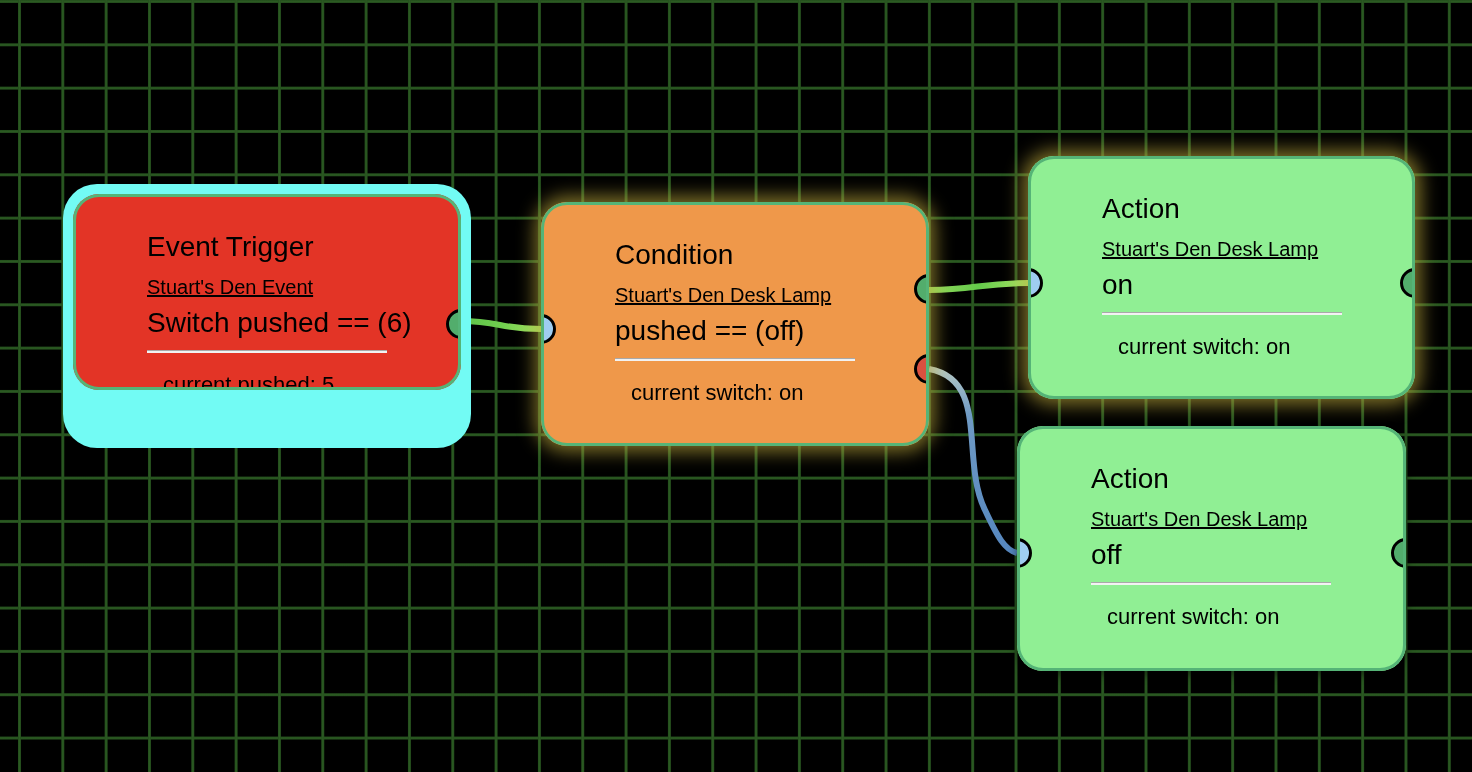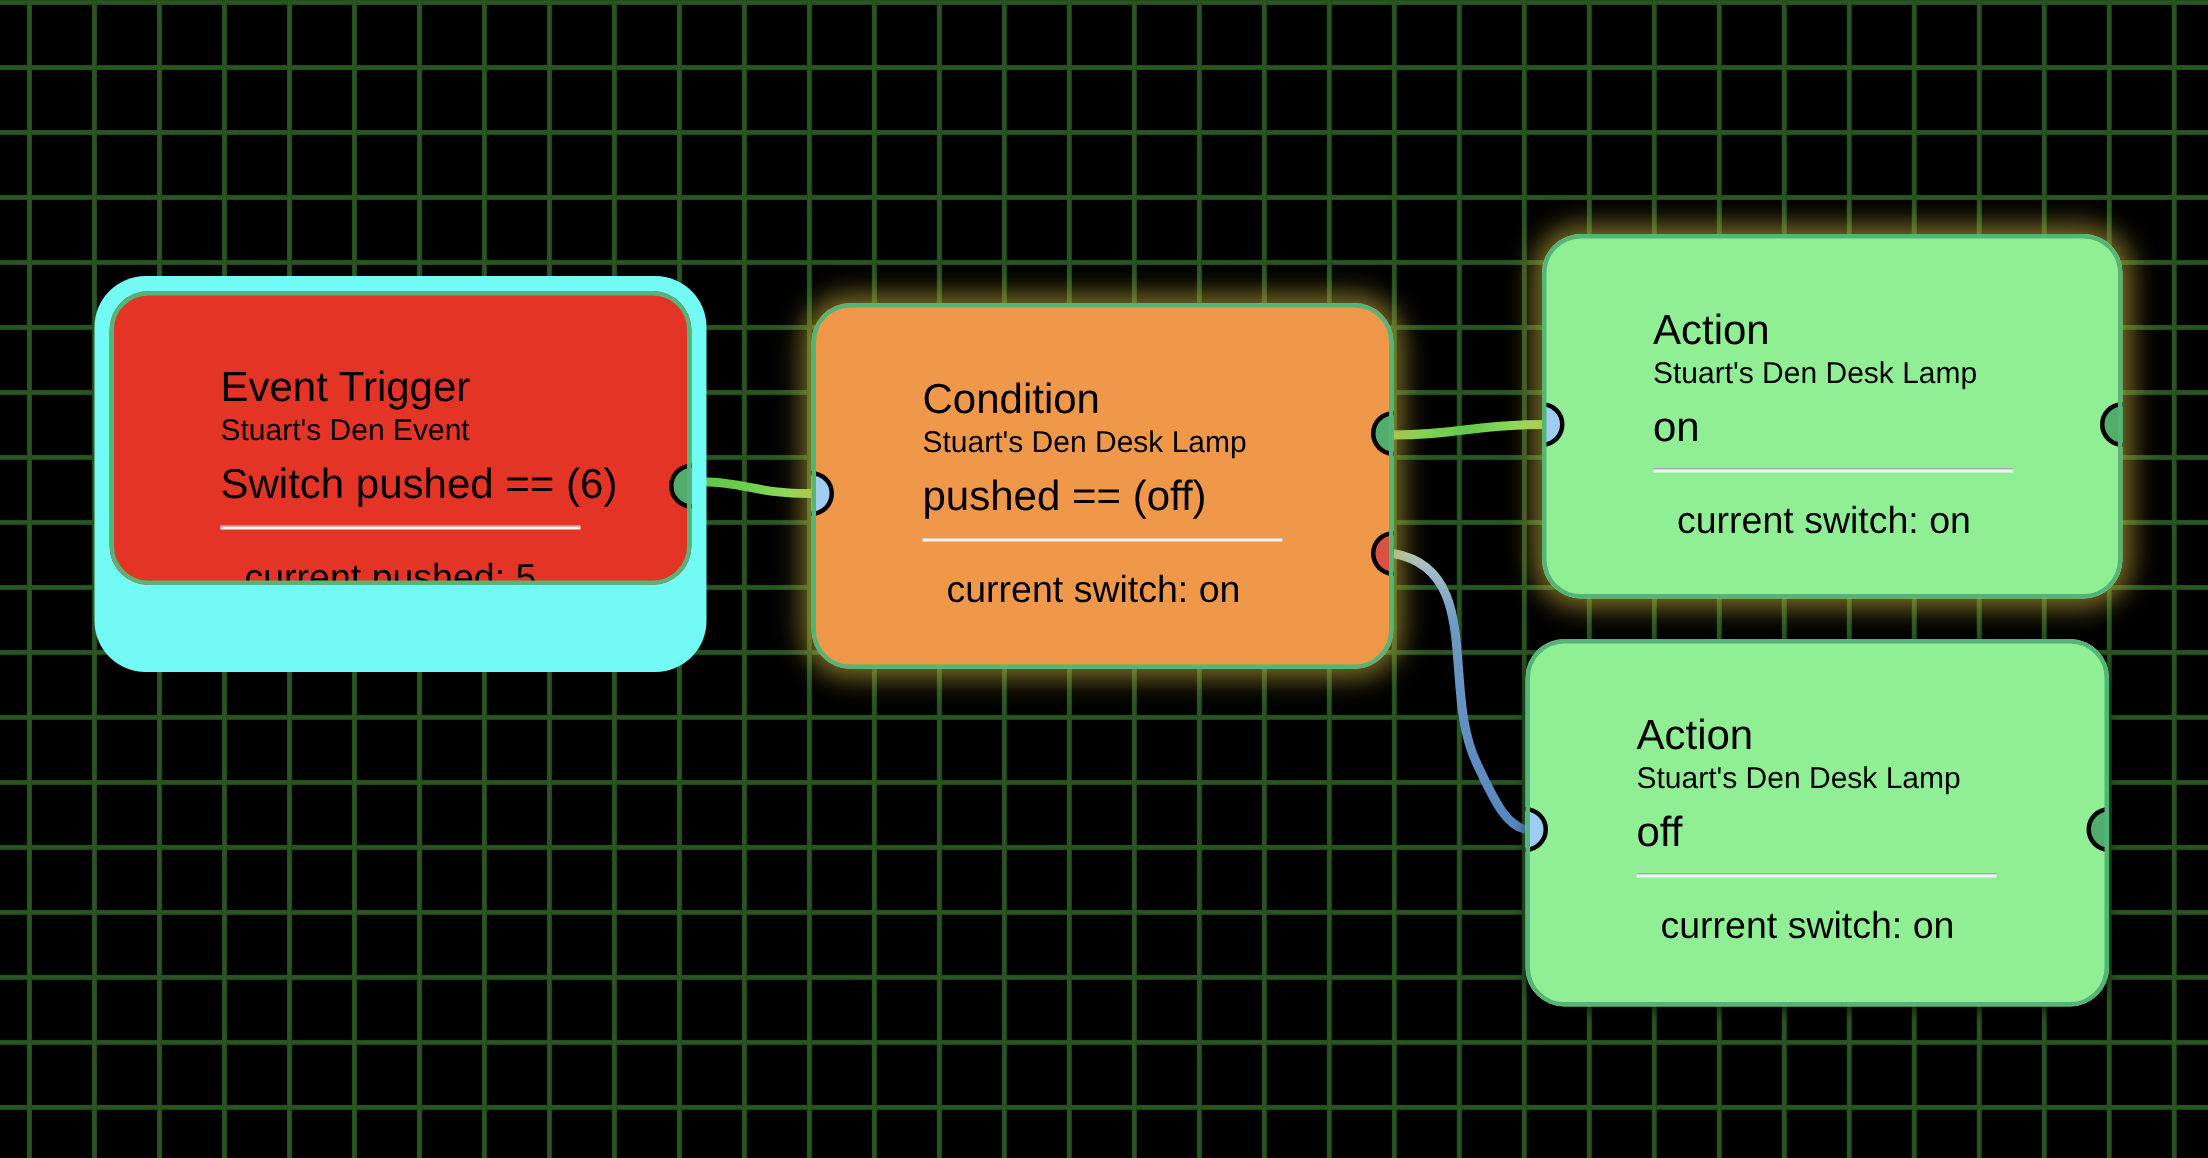--- a/index.html
+++ b/index.html
@@ -28,26 +28,26 @@
     position: absolute; left: 63px; top: 184px; width: 408px; height: 264px;
     border-radius: 34px; background: #72fbf4; z-index: 2;
   }
   .node.condition { left: 541px; top: 202px; width: 388px; height: 244px; background: #ef984a;
     box-shadow: 0 0 18px 6px rgba(190,170,60,0.65); text-align: right; }
   .node.action1 { left: 1028px; top: 156px; width: 387px; height: 243px; background: #90ef94;
     box-shadow: 0 0 18px 6px rgba(190,170,60,0.65); }
   .node.action2 { left: 1017px; top: 426px; width: 389px; height: 245px; background: #90ef94;
     box-shadow: 0 4px 8px rgba(0,0,0,0.5); }
   .content { position: absolute; left: 74px; top: 0; right: 0; bottom: 0; }
-  .title { position: absolute; top: 37px; left: 0; font-size: 28px; line-height: 32px; white-space: nowrap; margin-top: 11px; }
-  .line1 { position: absolute; top: 81px; left: 0; font-size: 20px; line-height: 24px; white-space: nowrap; }
+  .title { position: absolute; top: 37px; left: 0; font-size: 28px; line-height: 32px; white-space: nowrap; }
+  .line1 { position: absolute; top: 81px; left: 0; font-size: 20px; line-height: 24px; white-space: nowrap; text-decoration: underline; }
   .line2 { position: absolute; top: 117px; left: 0; font-size: 28px; line-height: 24px; white-space: nowrap; }
   .divider { position: absolute; top: 156px; left: 0; width: 240px; height: 0;
     border-top: 1.5px solid #a9a9a9; border-bottom: 2px solid #f2f2f2; }
-  .current { position: absolute; top: 178px; left: 16px; font-size: 25px; line-height: 26px; white-space: nowrap; }
+  .current { position: absolute; top: 178px; left: 16px; font-size: 22px; line-height: 26px; white-space: nowrap; }
   .port {
     position: absolute; width: 24px; height: 24px; border-radius: 50%;
     border: 3.5px solid #000; z-index: 3;
   }
   .port.in { background: #9fcdf1; left: -15px; }
   .port.out { background: #52ad6c; right: -15px; }
   .port.false { background: #d95140; right: -15px; }
 </style>
 </head>
 <body>

